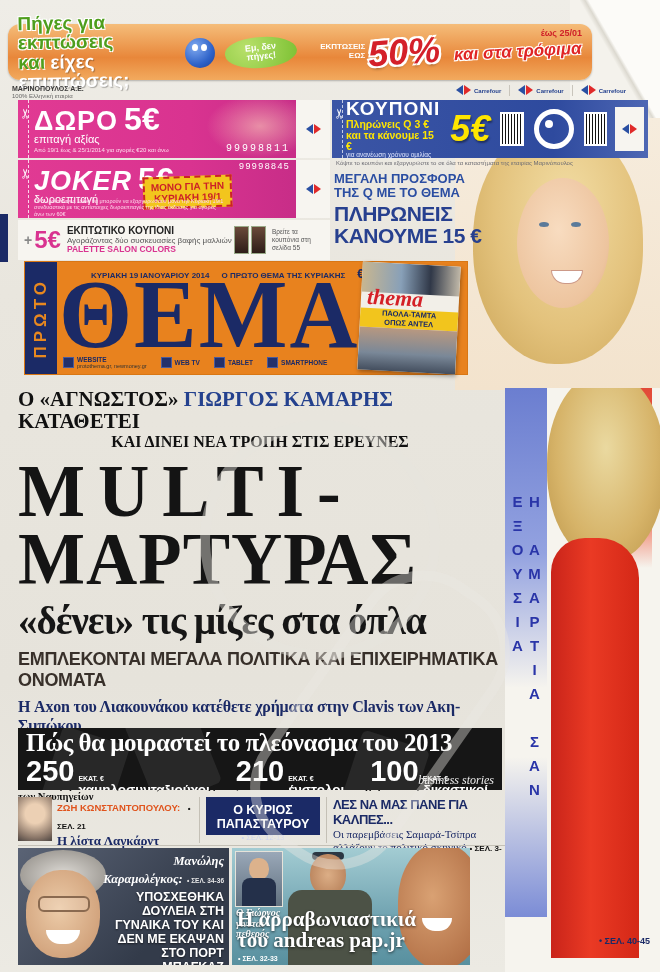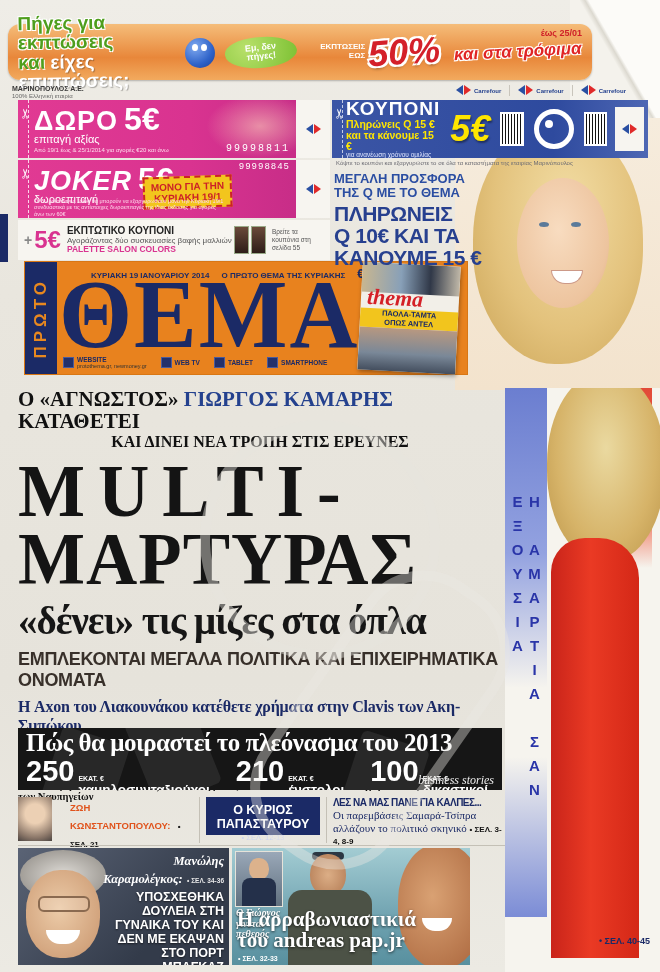--- a/index.html
+++ b/index.html
@@ -151,31 +151,31 @@
   .surplus-row{position:relative;display:flex;gap:26px;align-items:baseline;margin-top:1px;}
   .s-item{display:flex;align-items:baseline;gap:4px;}
   .s-amt{font-weight:bold;font-size:29px;line-height:1;}
   .s-unitlab{line-height:1.05;}
   .s-unit{font-size:7px;font-weight:bold;display:block;}
   .s-lab{font-size:13.5px;font-weight:bold;display:block;}
   .s-brand{position:absolute;right:8px;bottom:2px;font-family:"Liberation Serif","DejaVu Serif",serif;font-style:italic;font-size:12px;color:#eee;}
 
   
   .teasers{position:absolute;left:18px;top:797px;width:484px;height:46px;display:flex;z-index:2;}
-  .tz{display:flex;gap:18px;width:178px;}
+  .tz{display:flex;gap:5px;width:178px;}
   .tz-photo{width:34px;height:44px;background:radial-gradient(circle at 50% 38%,#ecd0b4 30%,#8a7668 75%,#4a4340);flex:0 0 auto;}
   .tz-name{color:#e0531c;font-weight:bold;font-size:9.5px;display:inline;}
   .tz-page{color:#111;font-weight:bold;font-size:8px;display:inline;margin-left:3px;}
   .tz-text{font-family:"Liberation Serif","DejaVu Serif",serif;font-weight:bold;color:#1b2a66;font-size:13px;line-height:1.1;margin-top:1px;}
   .tdiv{width:1px;background:#c4c0b6;margin:0 6px;}
   .tp-box{width:116px;height:38px;background:#1b2a66;color:#fff;text-align:center;padding-top:6px;box-sizing:border-box;align-self:flex-start;}
   .tp-title{font-weight:bold;font-size:12.5px;}
   .tp-page{font-size:7.5px;color:#cdd4ee;margin-top:2px;}
   .tk{width:172px;}
-  .tk-title{color:#1b2a66;font-weight:bold;font-size:10px;letter-spacing:-0.5px;}
+  .tk-title{color:#1b2a66;font-weight:bold;font-size:13px;letter-spacing:-0.5px;}
   .tk-text{font-family:"Liberation Serif","DejaVu Serif",serif;color:#1b2a66;font-size:11px;line-height:1.15;margin-top:1px;}
   .tk-page{color:#111;font-weight:bold;font-size:8px;font-family:"Liberation Sans","DejaVu Sans",sans-serif;}
 
   
   .photos{position:absolute;left:18px;top:845px;width:487px;height:120px;display:flex;gap:3px;z-index:2;border-top:1px solid #c4c0b6;padding-top:2px;box-sizing:border-box;}
   .ph-left{position:relative;width:211px;background:linear-gradient(135deg,#5a6375,#333b4a 70%);overflow:hidden;}
   .ph-left .hair{position:absolute;left:2px;top:2px;width:86px;height:50px;border-radius:50%;background:radial-gradient(#dedbd6,#9a9690 80%);}
   .ph-left .face{position:absolute;left:8px;top:22px;width:74px;height:88px;border-radius:46%;background:radial-gradient(ellipse at 45% 45%,#eccba8,#cf9f78 80%);}
   .ph-left .glasses{position:absolute;left:20px;top:48px;width:48px;height:12px;border:2px solid #8a6a50;border-radius:6px;background:rgba(255,255,255,.15);}
   .ph-left .smilebig{position:absolute;left:28px;top:82px;width:34px;height:14px;border-radius:0 0 18px 18px;background:#fff;}
@@ -326,21 +326,21 @@
     <div class="eye w1"></div>
     <div class="eye w2"></div>
     <div class="smile"></div>
   </div>
 
   <div class="q-coupon">
     <span class="scissors blue-s">✂</span>
     <div class="cutline"></div>
     <div class="qc-left">
       <div class="qc-title">ΚΟΥΠΟΝΙ</div>
-      <div class="qc-l1">Πληρώνεις Q 15 €</div>
+      <div class="qc-l1">Πληρώνεις Q 3 €</div>
       <div class="qc-l2">και τα κάνουμε 15 €</div>
       <div class="qc-l3">για ανανέωση χρόνου ομιλίας</div>
     </div>
     <div class="qc-value">5€</div>
     <div class="barcode">
         <div class="bars"></div>
       </div>
     <div class="q-logo"></div>
     <div class="barcode">
         <div class="bars"></div>
@@ -348,21 +348,20 @@
     <div class="qc-cf">
       <span class="cf"></span>
     </div>
   </div>
   <div class="q-terms">Κόψτε το κουπόνι και εξαργυρώστε το σε όλα τα καταστήματα της εταιρίας Μαρινόπουλος</div>
 
   <div class="q-promo">
     <div class="qp-k">ΜΕΓΑΛΗ ΠΡΟΣΦΟΡΑ</div>
     <div class="qp-k">ΤΗΣ Q ΜΕ ΤΟ ΘΕΜΑ</div>
     <div class="qp-h" style="margin-top:4px">ΠΛΗΡΩΝΕΙΣ</div>
-    <div class="qp-h">Q 10€ ΚΑΙ ΤΑ</div>
     <div class="qp-h">ΚΑΝΟΥΜΕ 15 €</div>
   </div>
 
   <div class="masthead">
     <div class="dateline">
       <span>ΚΥΡΙΑΚΗ 19 ΙΑΝΟΥΑΡΙΟΥ 2014</span>
       <span>Ο ΠΡΩΤΟ ΘΕΜΑ ΤΗΣ ΚΥΡΙΑΚΗΣ</span>
       <span class="price">€2</span>
       <span>ΑΡ. ΦΥΛ. 465</span>
     </div>

